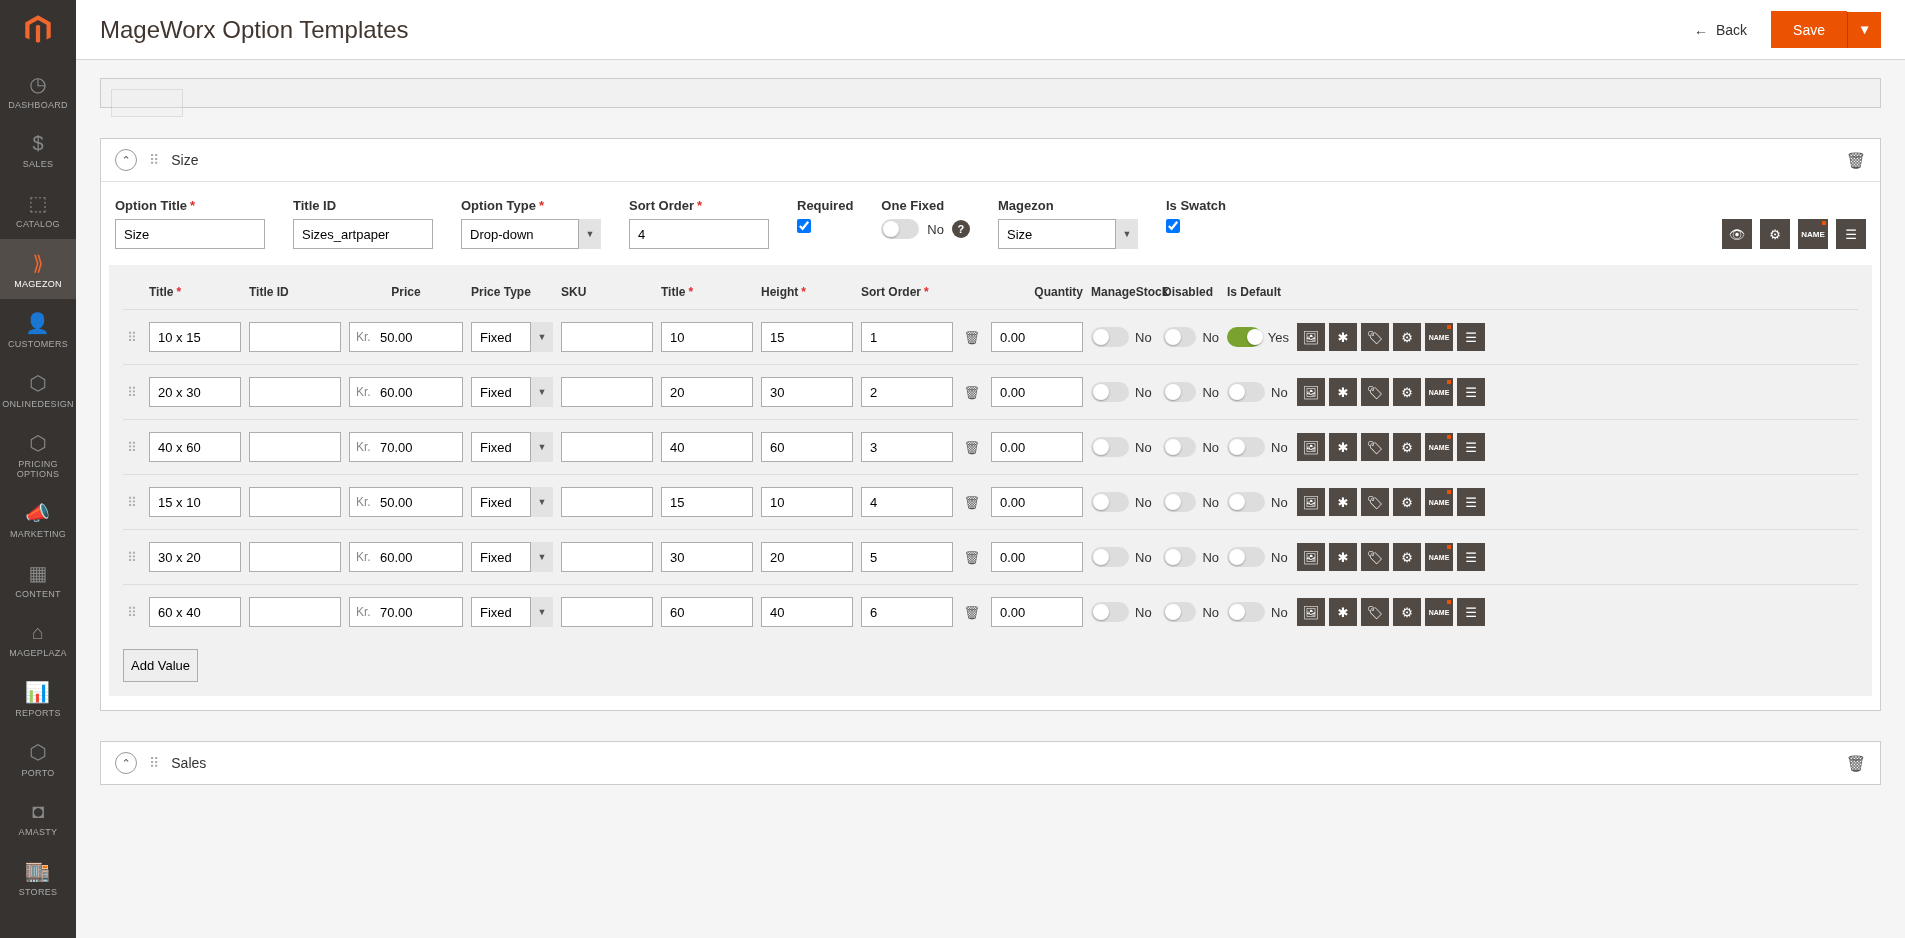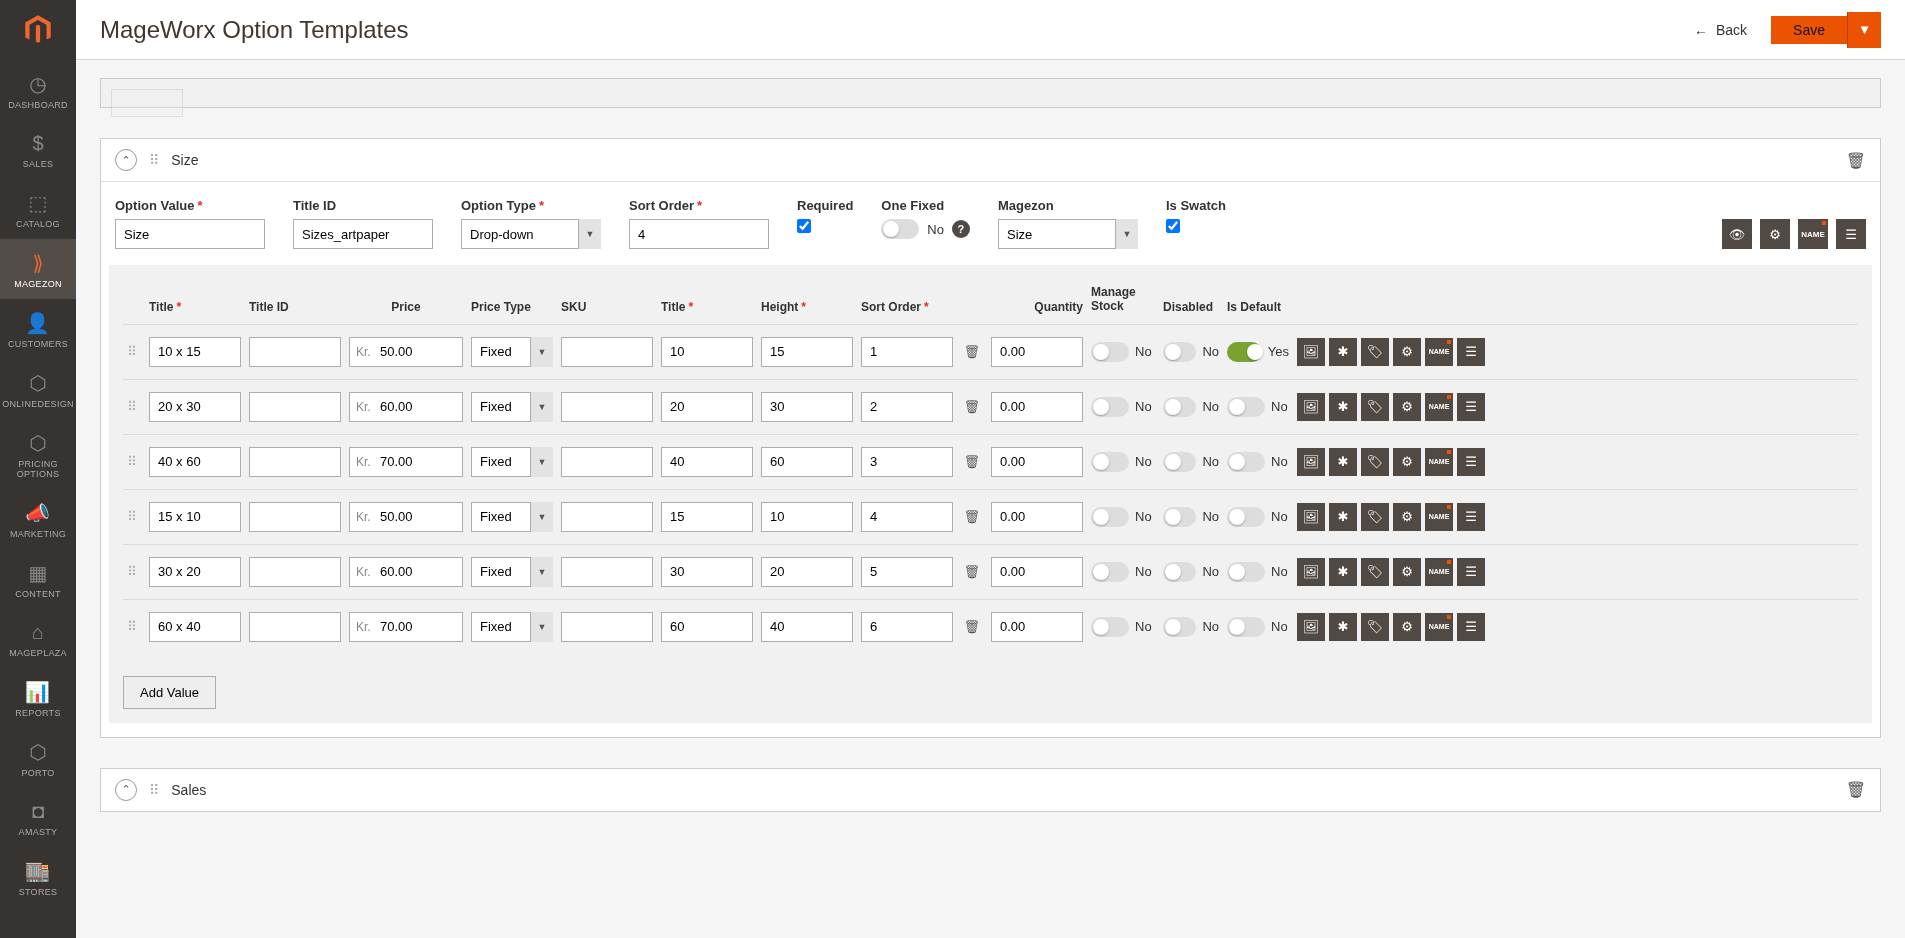--- a/index.html
+++ b/index.html
@@ -15,21 +15,21 @@
 .sidebar-item .slabel { font-size: 9px; letter-spacing: 0.3px; text-transform: uppercase; color: #aaa; }
 .sidebar-item.active .slabel { color: #fff; }
 
 
 .main { margin-left: 76px; }
 
 
 .header { background: #fff; border-bottom: 1px solid #d6d6d6; height: 60px; display: flex; align-items: center; padding: 8px 24px; position: sticky; top: 0; z-index: 50; }
 .header h1 { font-size: 24px; font-weight: 400; color: #41362f; flex: 1; }
 .back-btn { display: flex; align-items: center; gap: 8px; color: #333; cursor: pointer; margin-right: 24px; font-size: 14px; }
-.save-btn { background: #eb5202; color: #0f172a; border: none; height: 28px; padding: 0 22px; font-size: 14px; cursor: pointer; position: relative; }
+.save-btn { background: #eb5202; color: #ffffff; border: none; height: 37px; padding: 0 22px; font-size: 14px; cursor: pointer; position: relative; }
 .save-split { background: #eb5202; color: #fff; border: none; border-left: 1px solid rgba(0,0,0,0.2); height: 36px; width: 34px; cursor: pointer; display: flex; align-items: center; justify-content: center; }
 
 
 .content { padding: 0 24px 40px; }
 .spacer-top { height: 30px; background: #f1f1f1; border: 1px solid #ccc; margin-bottom: 30px; margin-top: 18px; padding: 10px; }
 .spacer-top .ghost-btn { width: 72px; height: 28px; border: 1px solid #aaa; background: #eee; opacity: 0.3; }
 
 .panel { background: #fff; border: 1px solid #ccc; margin-bottom: 30px; }
 .panel-header { display: flex; align-items: center; padding: 10px 14px; gap: 12px; }
 .collapse-btn { width: 22px; height: 22px; border: 1px solid #999; border-radius: 50%; display: flex; align-items: center; justify-content: center; font-size: 11px; color: #555; cursor: pointer; background: #fff; }
@@ -76,26 +76,26 @@
 .col-del { width: 22px; display: flex; justify-content: center; color: #555; cursor: pointer; }
 .col-qty { width: 92px; }
 .col-toggle { display: flex; align-items: center; gap: 6px; }
 .col-mstock { width: 64px; }
 .col-disabled { width: 56px; }
 .col-default { width: 62px; text-align: center; }
 .col-actions { display: flex; gap: 4px; }
 .col-actions .icon-btn { width: 28px; height: 28px; }
 .vrow input[type=text] { width: 100%; }
 
-.add-value-btn { background: #eee; border: 1px solid #adadad; padding: 8px 16px; font-size: 13px; cursor: pointer; margin-top: 22px; }
+.add-value-btn { background: #eee; border: 1px solid #adadad; padding: 8px 7px; font-size: 13px; cursor: pointer; margin-top: 10px; }
 
 .vhead > div { display: flex; align-items: center; }
 .vhead .col-title, .vhead .col-width, .vhead .col-height, .vhead .col-sort { gap: 3px; }
 .vhead .req { color: #e02b27; }
-.col-mstock.hdr { flex-direction: column; align-items: flex-start; line-height: 1.2; }
+.col-mstock.hdr { flex-direction: row; align-items: center; line-height: 1.2; }
 
 svg { display: block; }
 </style>
 </head>
 <body>
 
 <div class="sidebar">
   <div class="sidebar-logo">
     <svg viewBox="0 0 32 32">
         <path fill="#ef672f" d="M16 2 L28 9 L28 23 L24 25 L24 11 L16 6.5 L8 11 L8 25 L4 23 L4 9 Z M14 12 L14 27 L16 28 L18 27 L18 12 L16 11 Z"></path>
@@ -184,21 +184,21 @@
         <div class="collapse-btn">
             <span>⌃</span>
           </div>
         <div class="drag-handle">⠿</div>
         <div class="panel-title">Size</div>
         <div class="trash-panel"><span>🗑</span></div>
       </div>
 
       <div class="option-config">
         <div class="field">
-          <label><span>Option Value</span><span class="req">*</span></label>
+          <label><span>Option Title</span><span class="req">*</span></label>
           <input type="text" style="width: 150px;" value="Size">
         </div>
         <div class="field">
           <label>Title ID</label>
           <input type="text" style="width: 140px;" value="Sizes_artpaper">
         </div>
         <div class="field">
           <label><span>Option Type</span><span class="req">*</span></label>
           <div class="select-wrap" style="width:140px">
               <select><option>Drop-down</option></select>

